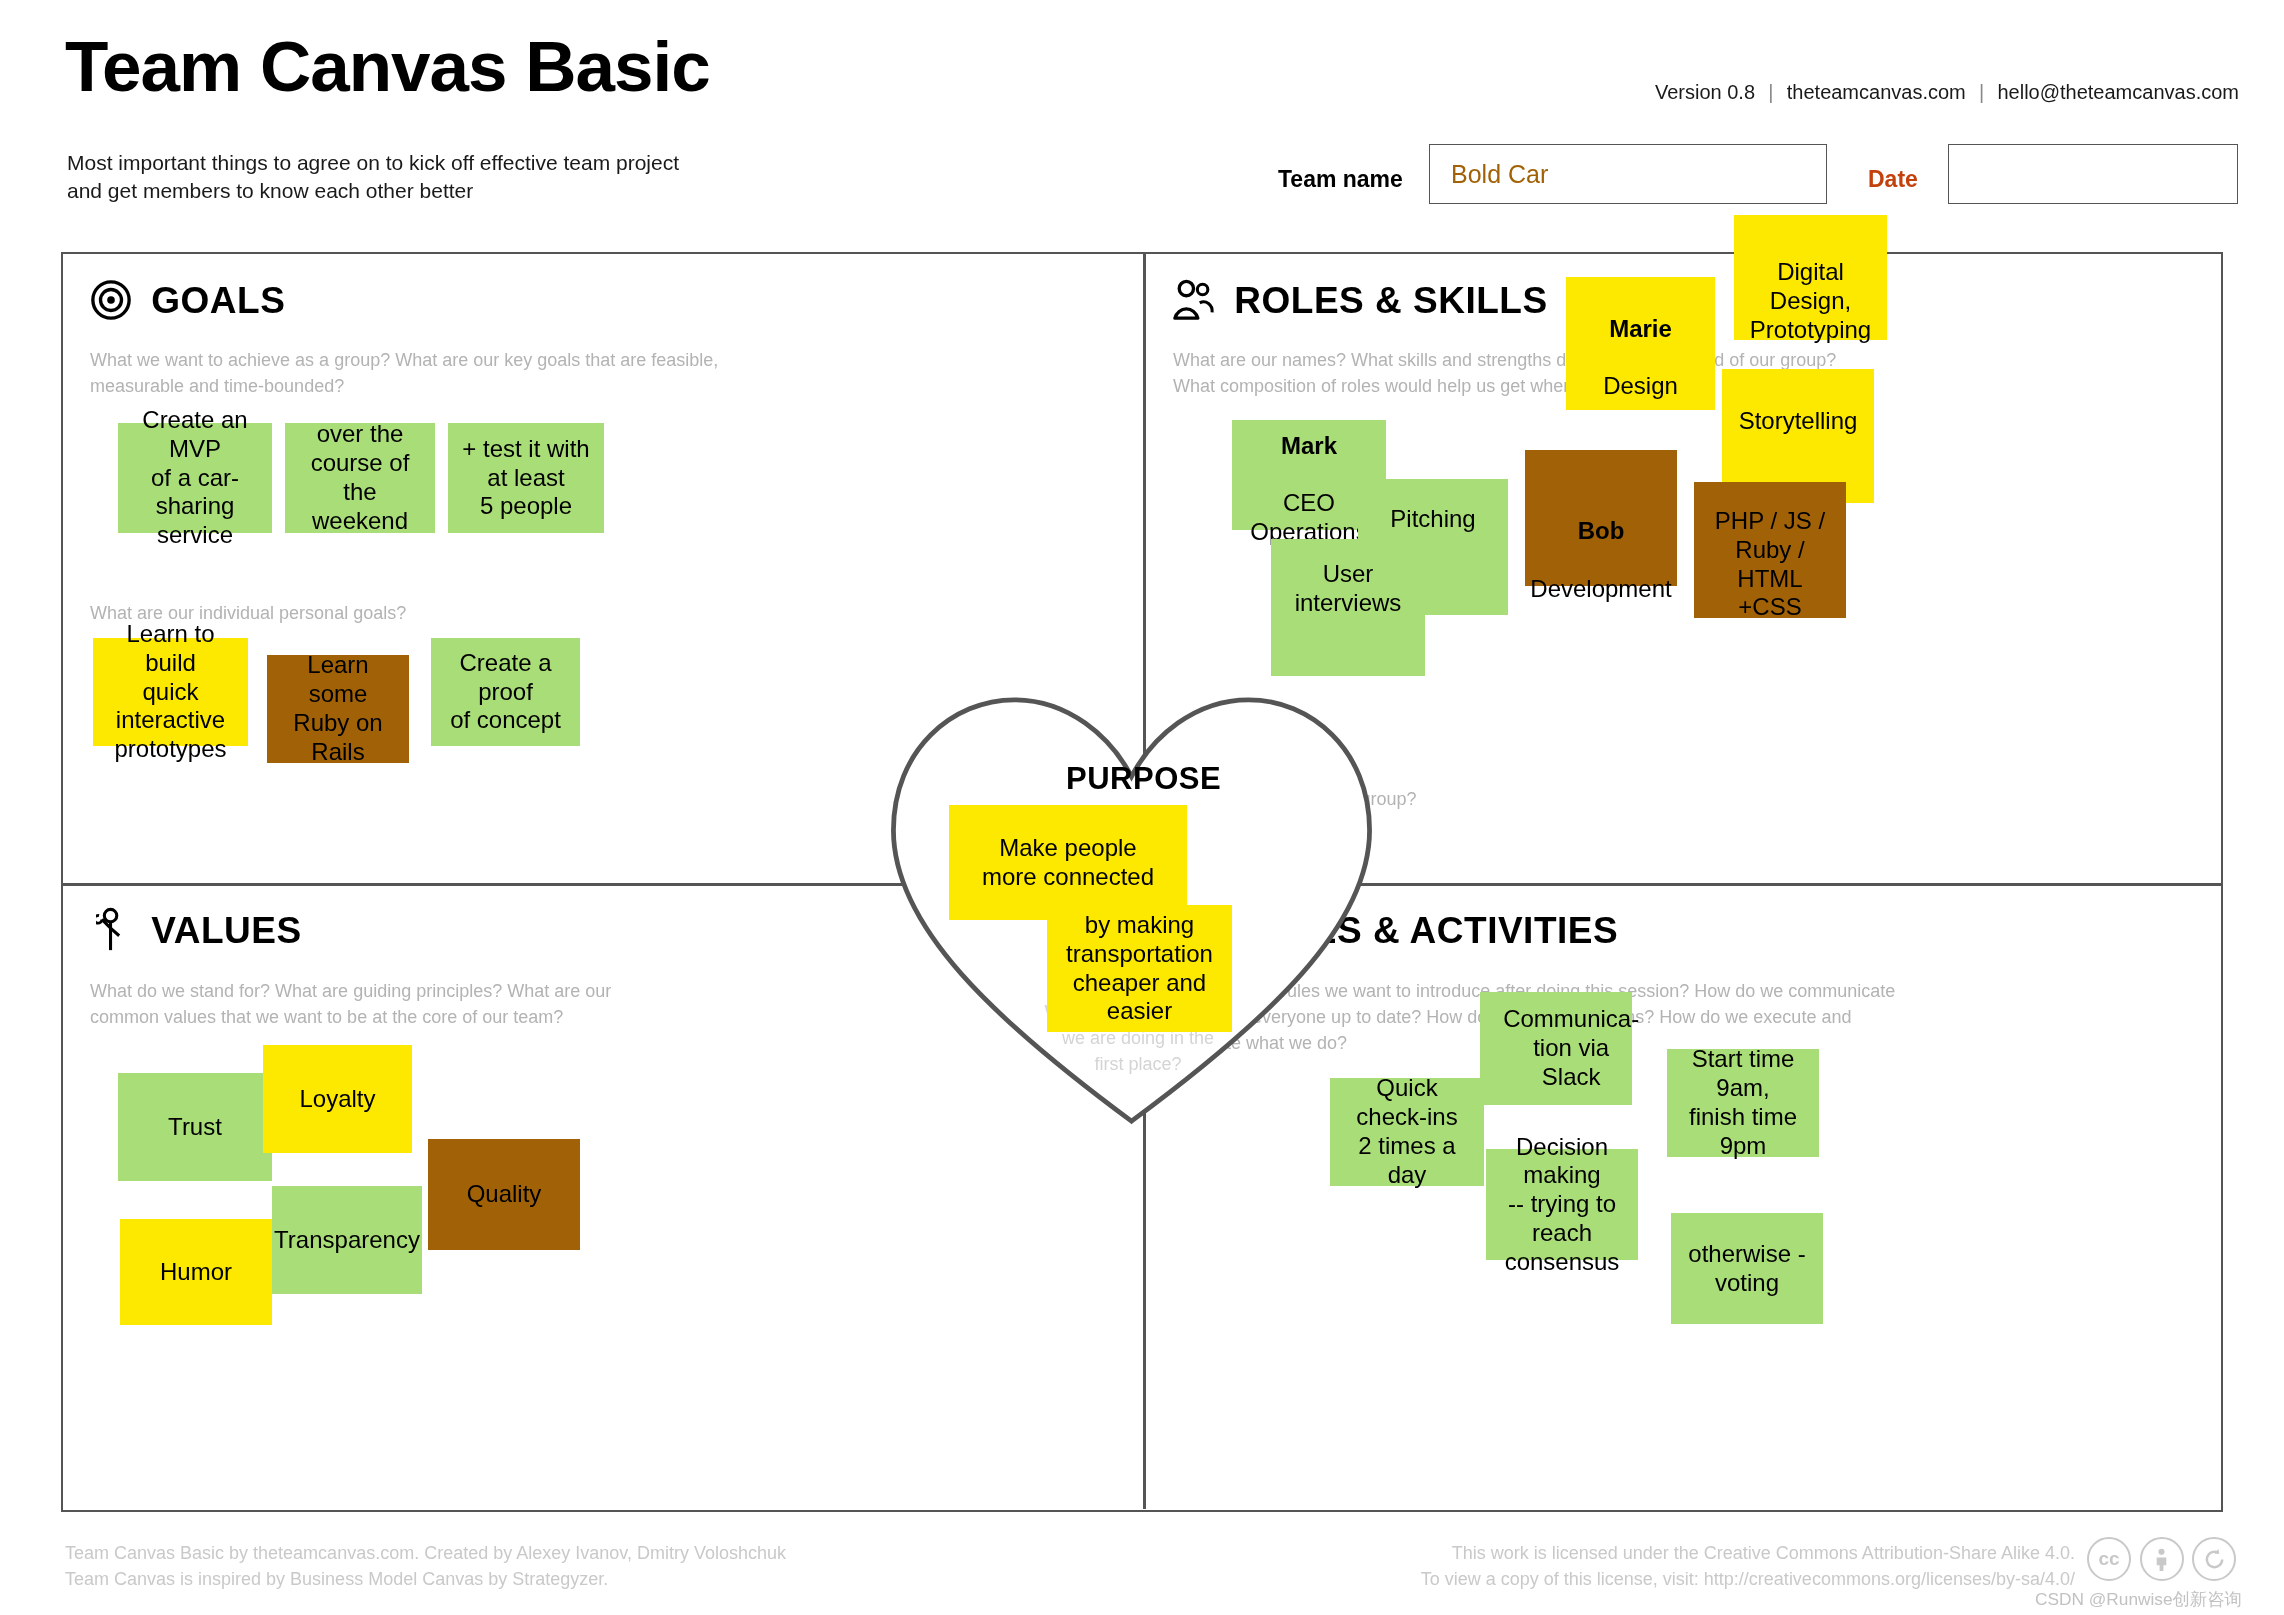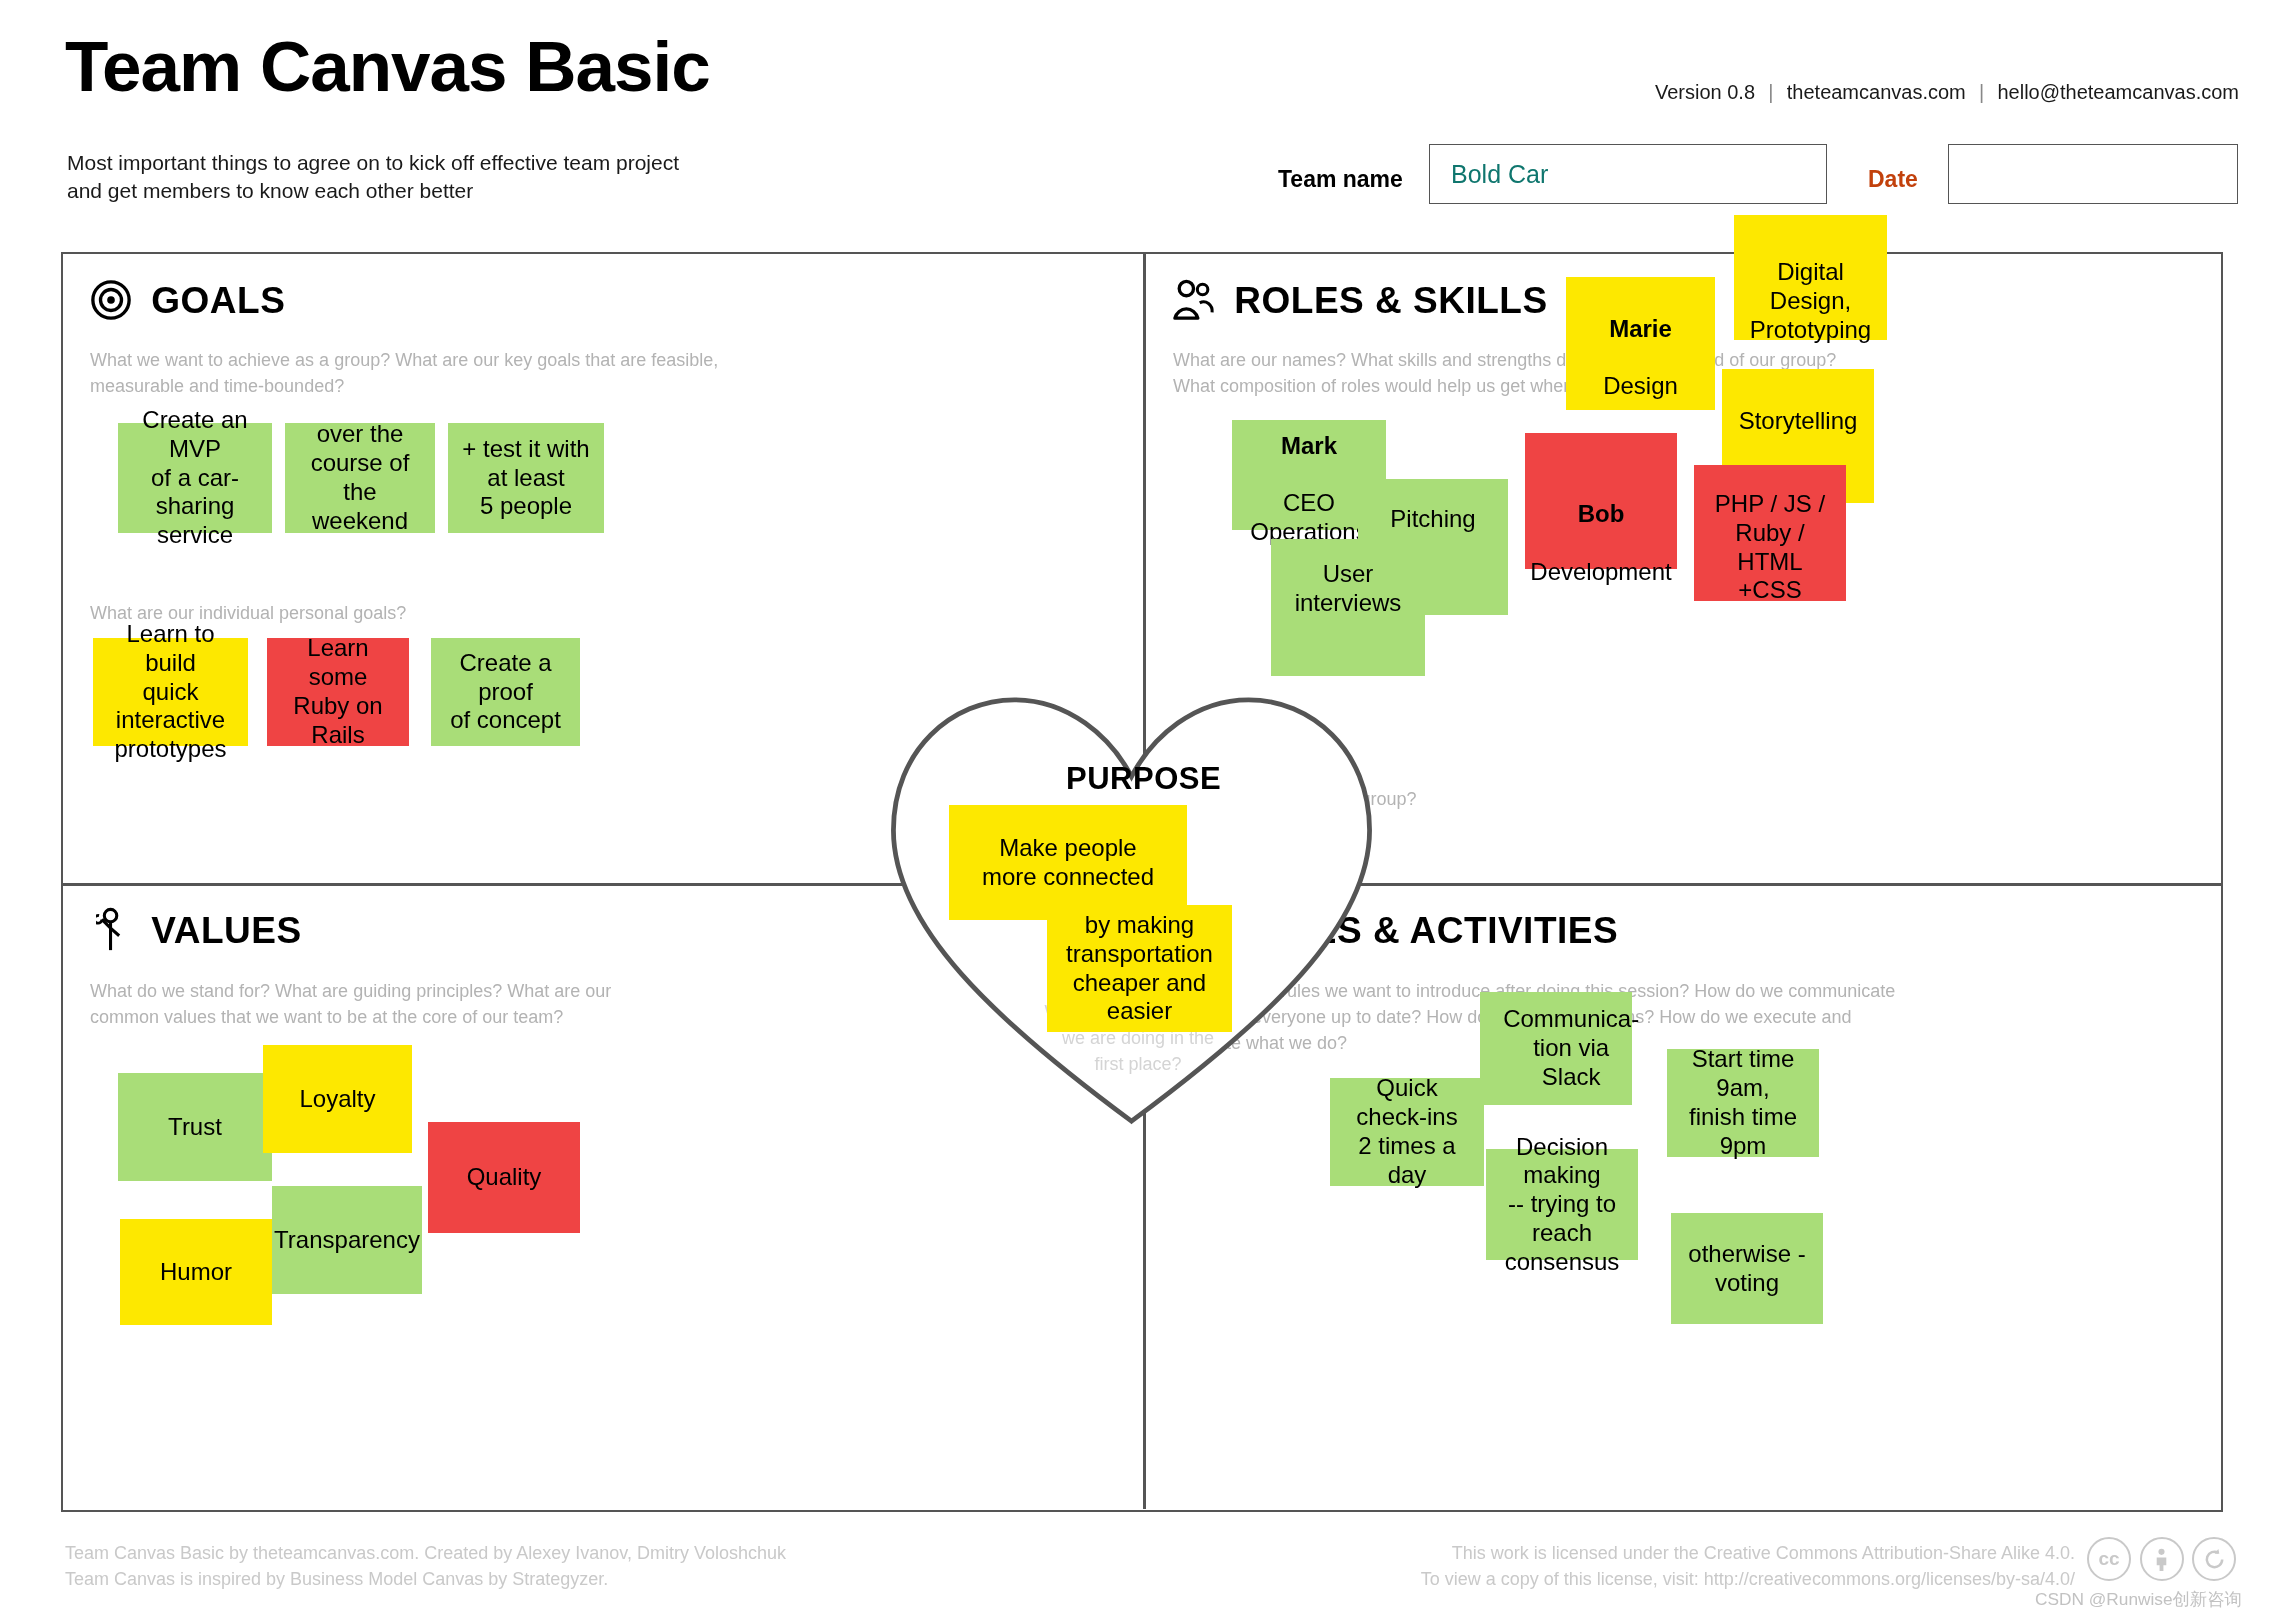--- a/index.html
+++ b/index.html
@@ -63,21 +63,21 @@
     width: 398px;
     height: 60px;
     border: 1.9px solid #555;
     background: #fff;
     box-sizing: border-box;
   }
   .teamname-value {
     position: absolute;
     left: 21px; top: 15.4px;
     font-size: 25px;
-    color: #0f766e;
+    color: #a16207;
   }
   .date-label {
     position: absolute;
     left: 1868px; top: 166px;
     font-size: 23px;
     font-weight: bold;
     color: #c2410c;
   }
   .date-box {
     position: absolute;
@@ -176,21 +176,21 @@
     text-align: center;
     font-size: 24px;
     line-height: 1.2;
     color: #000;
     box-sizing: border-box;
     padding: 5.8px 7.7px;
     white-space: pre-line;
   }
   .note.green  { background: #a9dd78; }
   .note.yellow { background: #fde800; }
-  .note.cyan   { background: #ef4444; }
+  .note.cyan   { background: #a16207; margin-top: 17px; }
   .note .nm { font-weight: bold; display: block; }
 
   
   .heart-wrap {
     position: absolute;
     left: 880px; top: 684px;
     width: 503px;
     height: 452px;
     z-index: 40;
     pointer-events: none;

